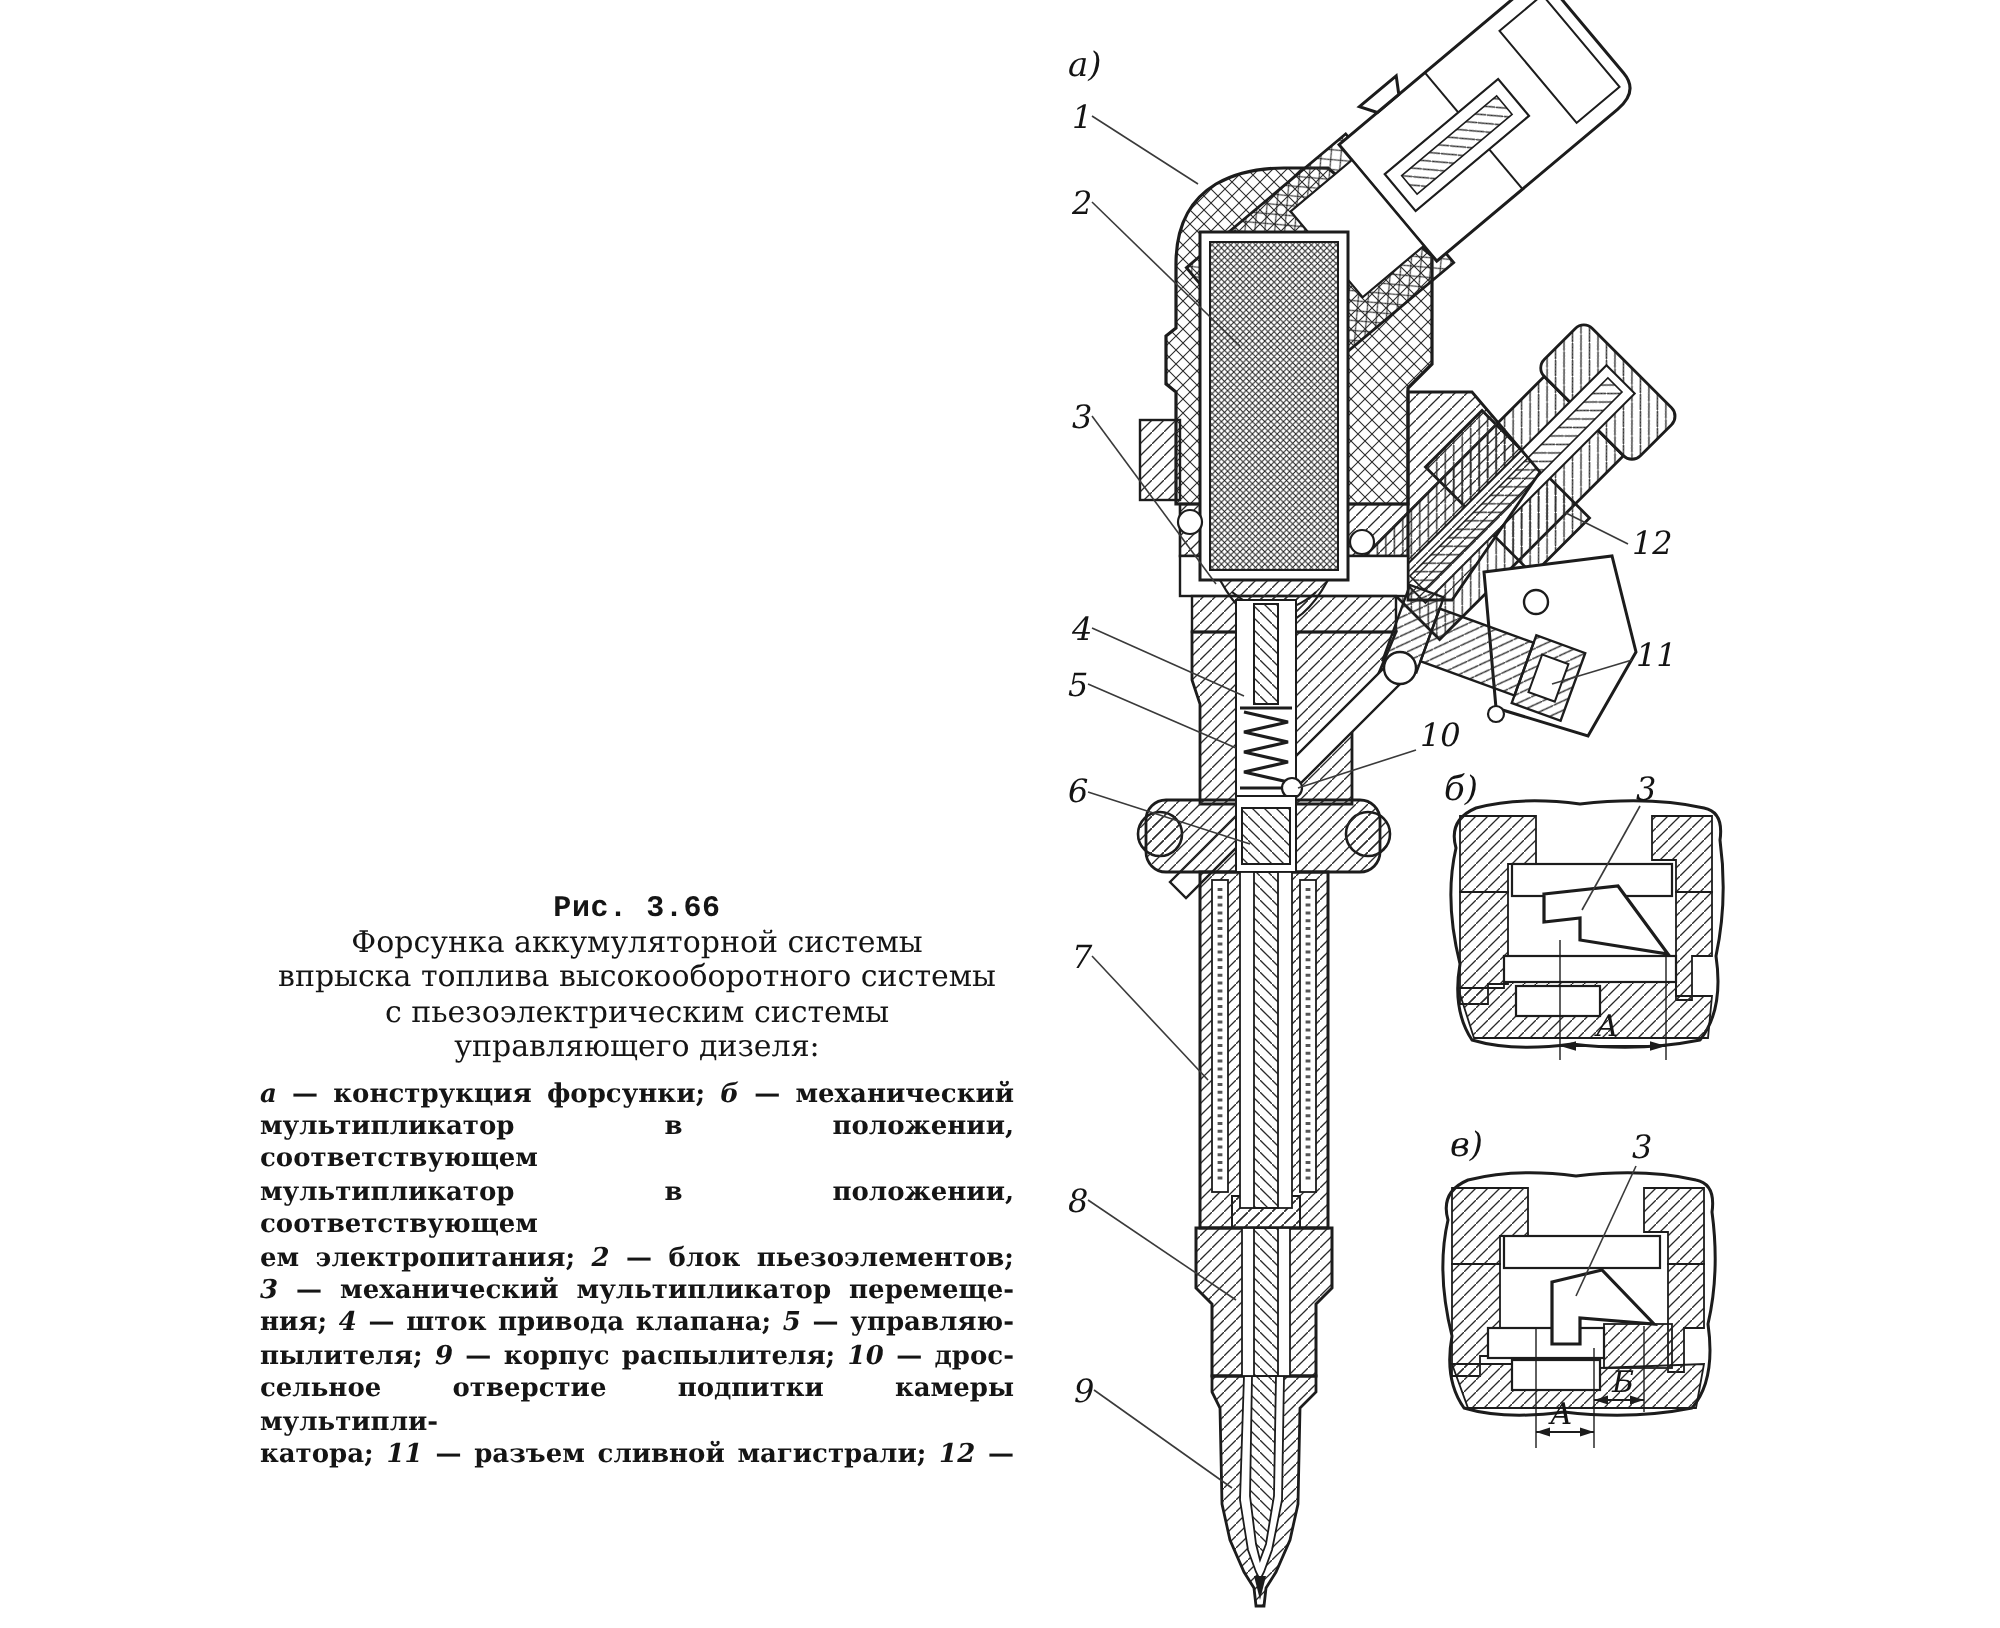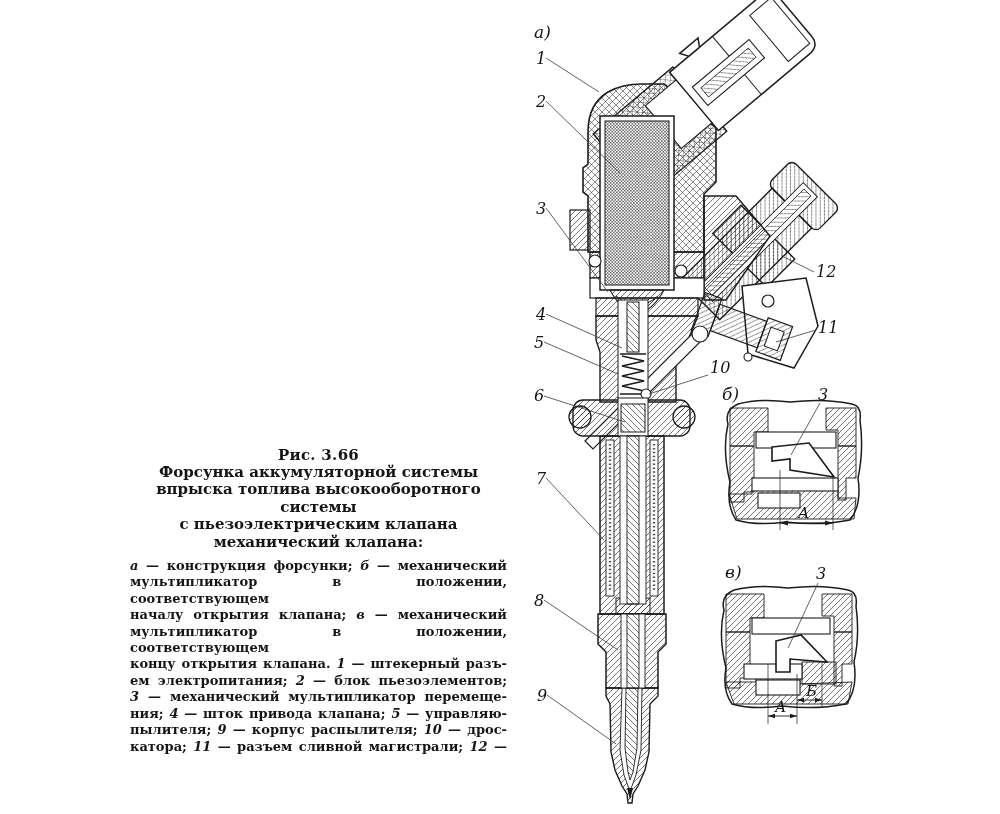--- a/index.html
+++ b/index.html
@@ -1,21 +1,21 @@
 <!DOCTYPE html>
 <html><head>
 <meta charset="utf-8">
 <style>
   html,body{margin:0;padding:0;background:#fff;}
   #page{position:relative;width:1000px;height:814px;background:#fff;overflow:hidden;
         font-family:"DejaVu Serif",serif;color:#151515;}
   #drawing{position:absolute;left:0;top:0;}
   .caption{position:absolute;left:130px;top:446px;width:377px;}
-  .fig-num{text-align:center;font-weight:bold;font-size:15px;letter-spacing:.3px;}
-  .fig-title div{text-align:center;font-weight:bold;font-size:15px;line-height:17.4px;}
+  .fig-num{text-align:center;font-weight:bold;font-size:15px;letter-spacing:.3px;font-family:Liberation Mono, monospace;}
+  .fig-title div{text-align:center;font-weight:normal;font-size:15px;line-height:17.4px;}
   .fig-desc{margin-top:7px;font-size:13px;font-weight:bold;}
   .fig-desc .cl{line-height:16.4px;text-align:justify;text-align-last:justify;overflow:hidden;}
   .fig-desc i{font-style:italic;}
   text.lbl{font:italic 16px "DejaVu Serif",serif;fill:#141414;}
   text.vlbl{font:italic 17px "DejaVu Serif",serif;fill:#141414;}
   text.dlbl{font:italic 15px "DejaVu Serif",serif;fill:#141414;}
   .ol{fill:#fff;stroke:#1c1c1c;stroke-width:1.5;}
   .th{stroke:#1c1c1c;stroke-width:1;fill:none;}
 </style>
 </head>
@@ -212,29 +212,28 @@
         <text x="806" y="696" class="dlbl">Б</text>
         <text x="775" y="712" class="dlbl">А</text>
       </g>
   </svg>
 
   <div class="caption">
     <div class="fig-num">Рис. 3.66</div>
     <div class="fig-title" id="title-lines">
         <div>Форсунка аккумуляторной системы</div>
         <div>впрыска топлива высокооборотного системы</div>
-        <div>с пьезоэлектрическим клапана</div>
-        <div>механический клапана:</div>
+        <div>с пьезоэлектрическим системы</div>
+        <div>управляющего дизеля:</div>
       </div>
     <div class="fig-desc" id="caption-lines">
         <div class="cl"><i>а</i> — конструкция форсунки; <i>б</i> — механический</div>
         <div class="cl">мультипликатор в положении, соответствующем</div>
-        <div class="cl">началу открытия клапана; <i>в</i> — механический</div>
         <div class="cl">мультипликатор в положении, соответствующем</div>
-        <div class="cl">концу открытия клапана. <i>1</i> — штекерный разъ-</div>
         <div class="cl">ем электропитания; <i>2</i> — блок пьезоэлементов;</div>
         <div class="cl"><i>3</i> — механический мультипликатор перемеще-</div>
         <div class="cl">ния; <i>4</i> — шток привода клапана; <i>5</i> — управляю-</div>
         <div class="cl">пылителя; <i>9</i> — корпус распылителя; <i>10</i> — дрос-</div>
+        <div class="cl">сельное отверстие подпитки камеры мультипли-</div>
         <div class="cl">катора; <i>11</i> — разъем сливной магистрали; <i>12</i> —</div>
       </div>
   </div>
 </div>
 
 </body></html>

